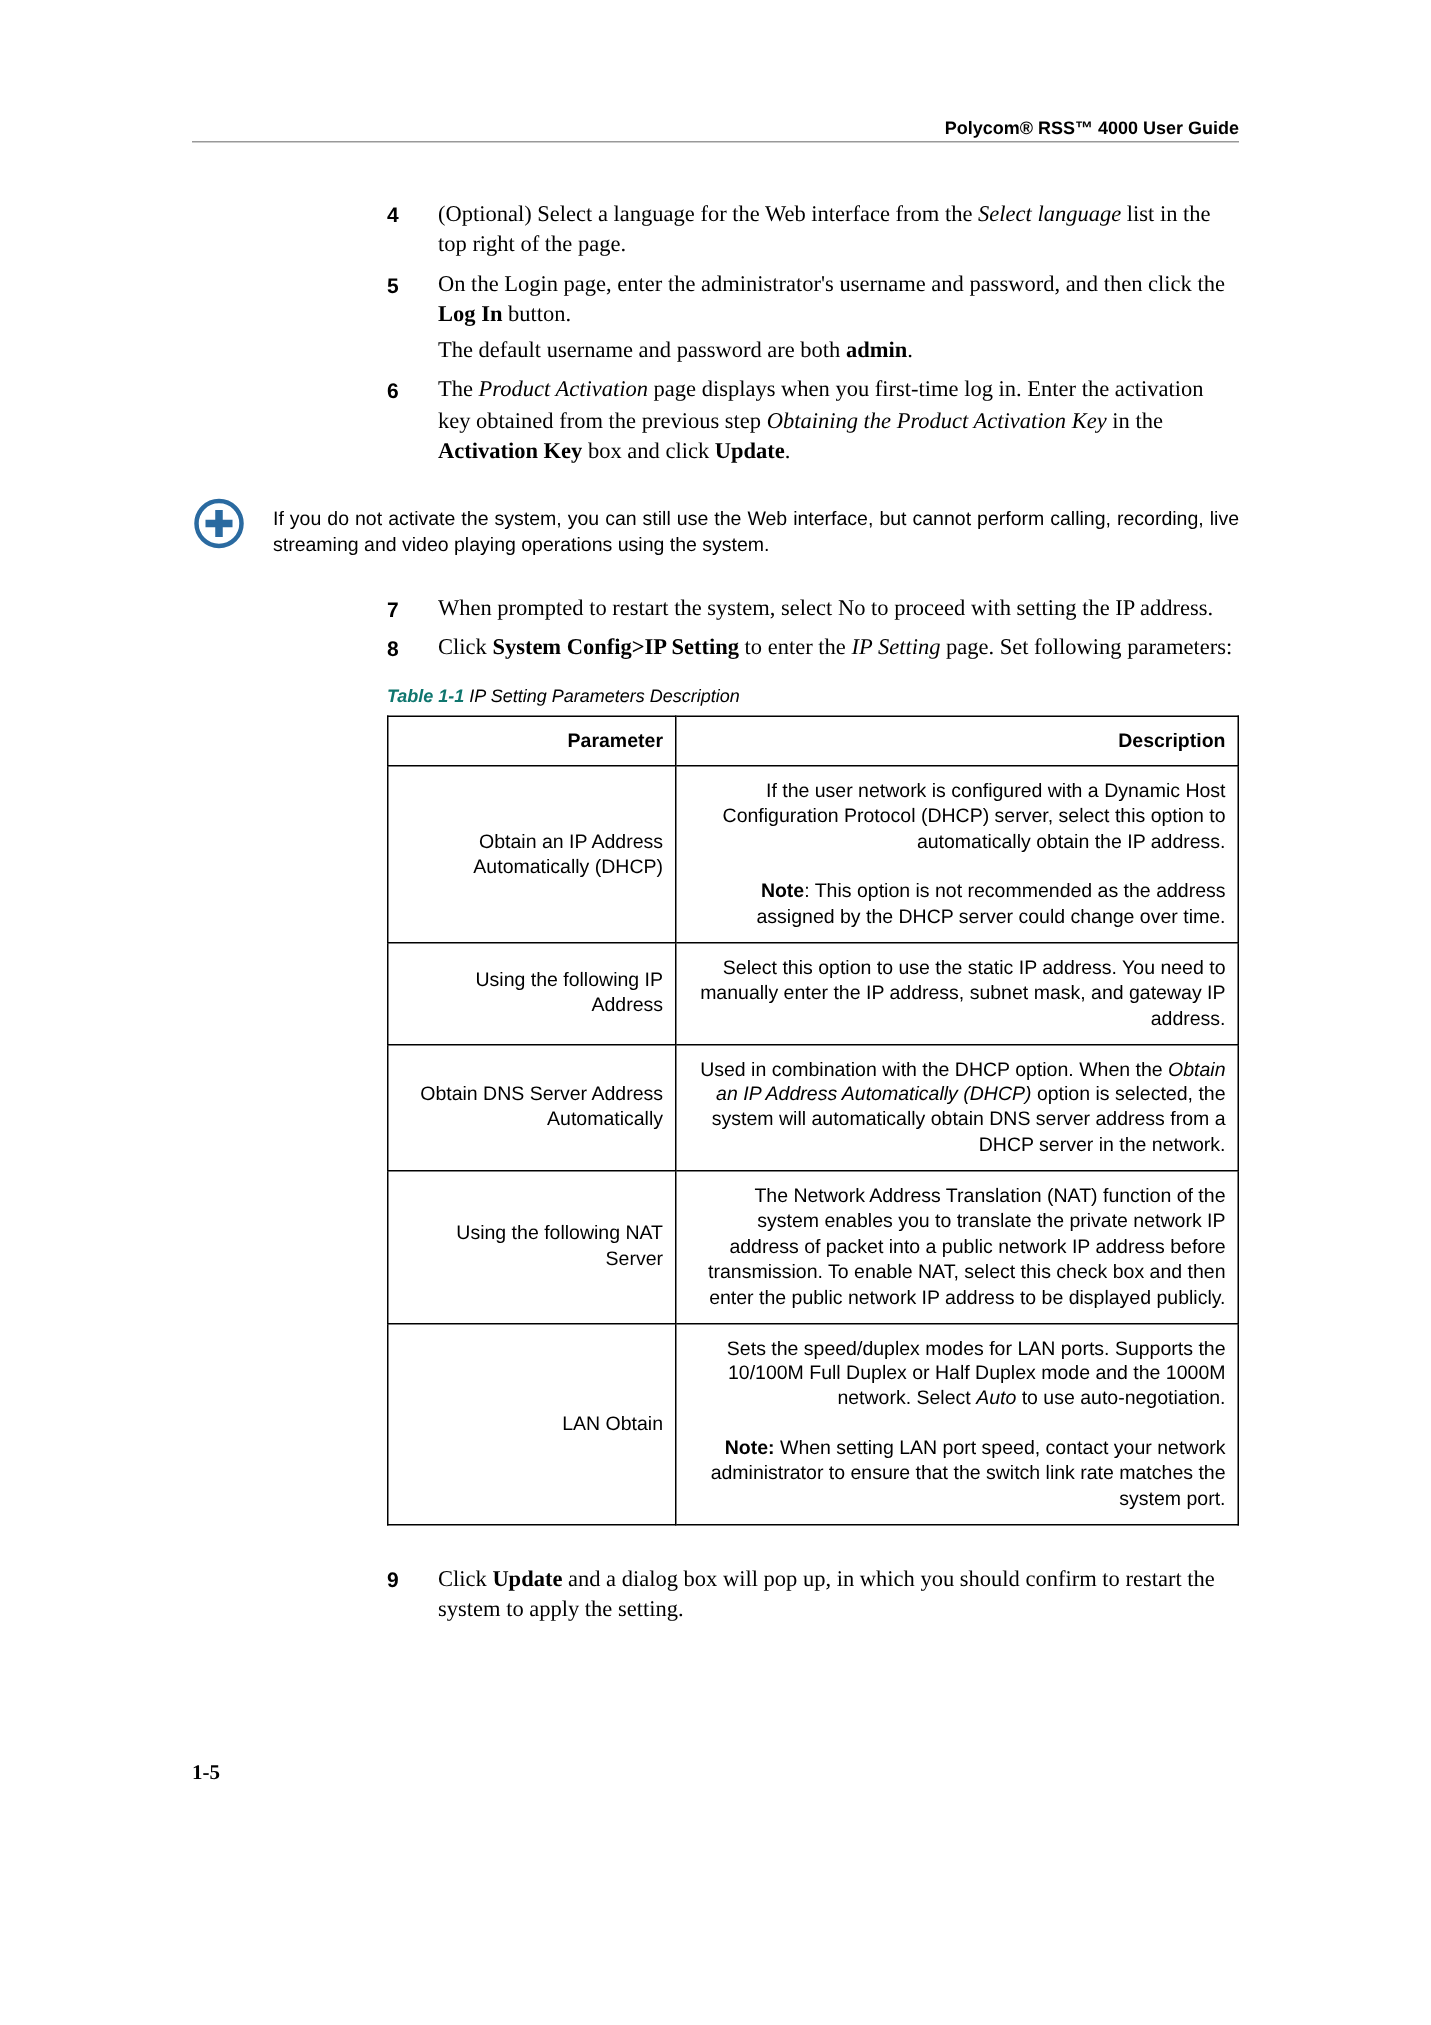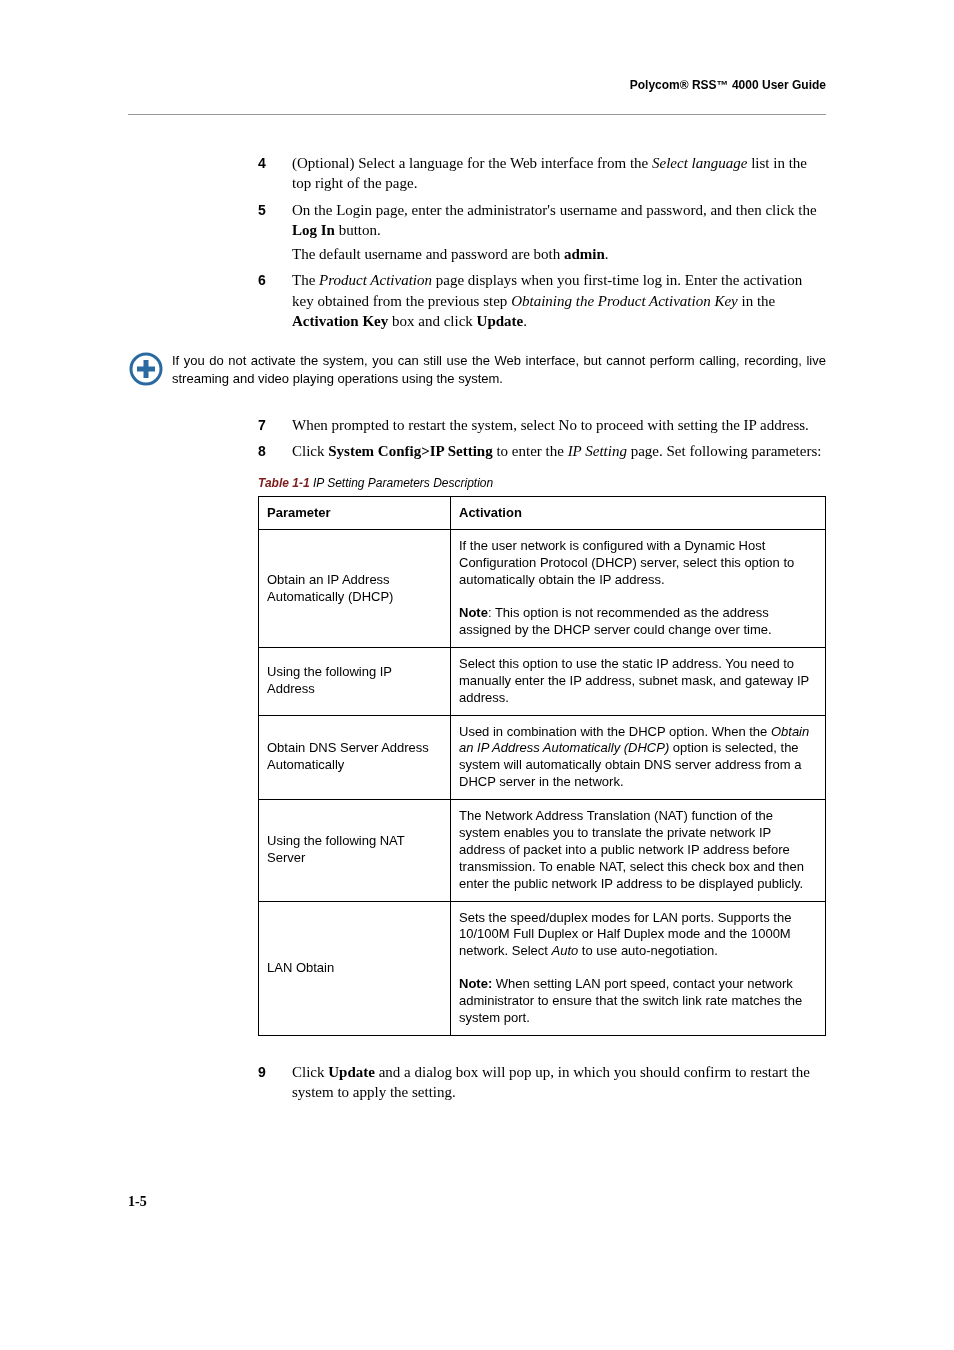--- a/index.html
+++ b/index.html
@@ -11,21 +11,21 @@
     width: 954px;
   }
   .page {
     padding: 78px 128px 60px 128px;
     box-sizing: border-box;
   }
   .header-line {
     font-size: 12px;
     font-weight: bold;
     text-align: right;
-    padding-bottom: 22px;
+    padding-bottom: 2px;
     border-bottom: 1px solid #999;
     margin-bottom: 38px;
   }
   .content-indent {
     margin-left: 130px;
   }
   ol.main-list {
     list-style: none;
     padding: 0;
     margin: 0;
@@ -49,57 +49,57 @@
     flex: 1;
   }
   ol.main-list .sub {
     margin-top: 4px;
   }
   .italic { font-style: italic; margin-top: 20px; }
   .bold { font-weight: bold; }
   .note-block {
     display: flex;
     margin: 18px 0 24px 0;
-    align-items: center;
-    gap: 8px;
+    align-items: flex-end;
+    gap: 18px;
   }
   .note-icon {
     flex-shrink: 0;
     margin-top: 2px;
   }
   .note-text {
     font-family: Arial, Helvetica, sans-serif;
     font-size: 13px;
     line-height: 1.35;
     text-align: justify;
   }
   .table-caption {
     font-family: Arial, Helvetica, sans-serif;
     font-size: 12px;
     margin: 14px 0 6px 0;
   }
   .table-caption .cap-label {
-    color: #7f1d1d;
+    color: #0f766e;
     font-weight: bold;
     font-style: italic;
   }
   .table-caption .cap-title {
     font-style: italic;
     text-align: center;
   }
   table.param-table {
     border-collapse: collapse;
     width: 100%;
     font-family: Arial, Helvetica, sans-serif;
     font-size: 13px;
   }
   table.param-table th, table.param-table td {
     border: 1px solid #000;
     padding: 8px 8px;
-    text-align: left;
+    text-align: right;
     vertical-align: middle;
     line-height: 1.3;
   }
   table.param-table th {
     font-weight: bold;
   }
   table.param-table td:first-child {
     width: 175px;
   }
   .desc-note {
@@ -172,21 +172,21 @@
     </ol>
 
     <div class="table-caption">
       <span class="cap-label">Table 1-1</span><span class="cap-title"> IP Setting Parameters Description</span>
     </div>
 
     <table class="param-table">
       <thead>
         <tr>
           <th>Parameter</th>
-          <th>Activation</th>
+          <th>Description</th>
         </tr>
       </thead>
       <tbody>
         <tr>
           <td>Obtain an IP Address Automatically (DHCP)</td>
           <td>
             <div>If the user network is configured with a Dynamic Host Configuration Protocol (DHCP) server, select this option to automatically obtain the IP address.</div>
             <div class="desc-note"><span class="bold">Note</span><span>: This option is not recommended as the address assigned by the DHCP server could change over time.</span></div>
           </td>
         </tr>

